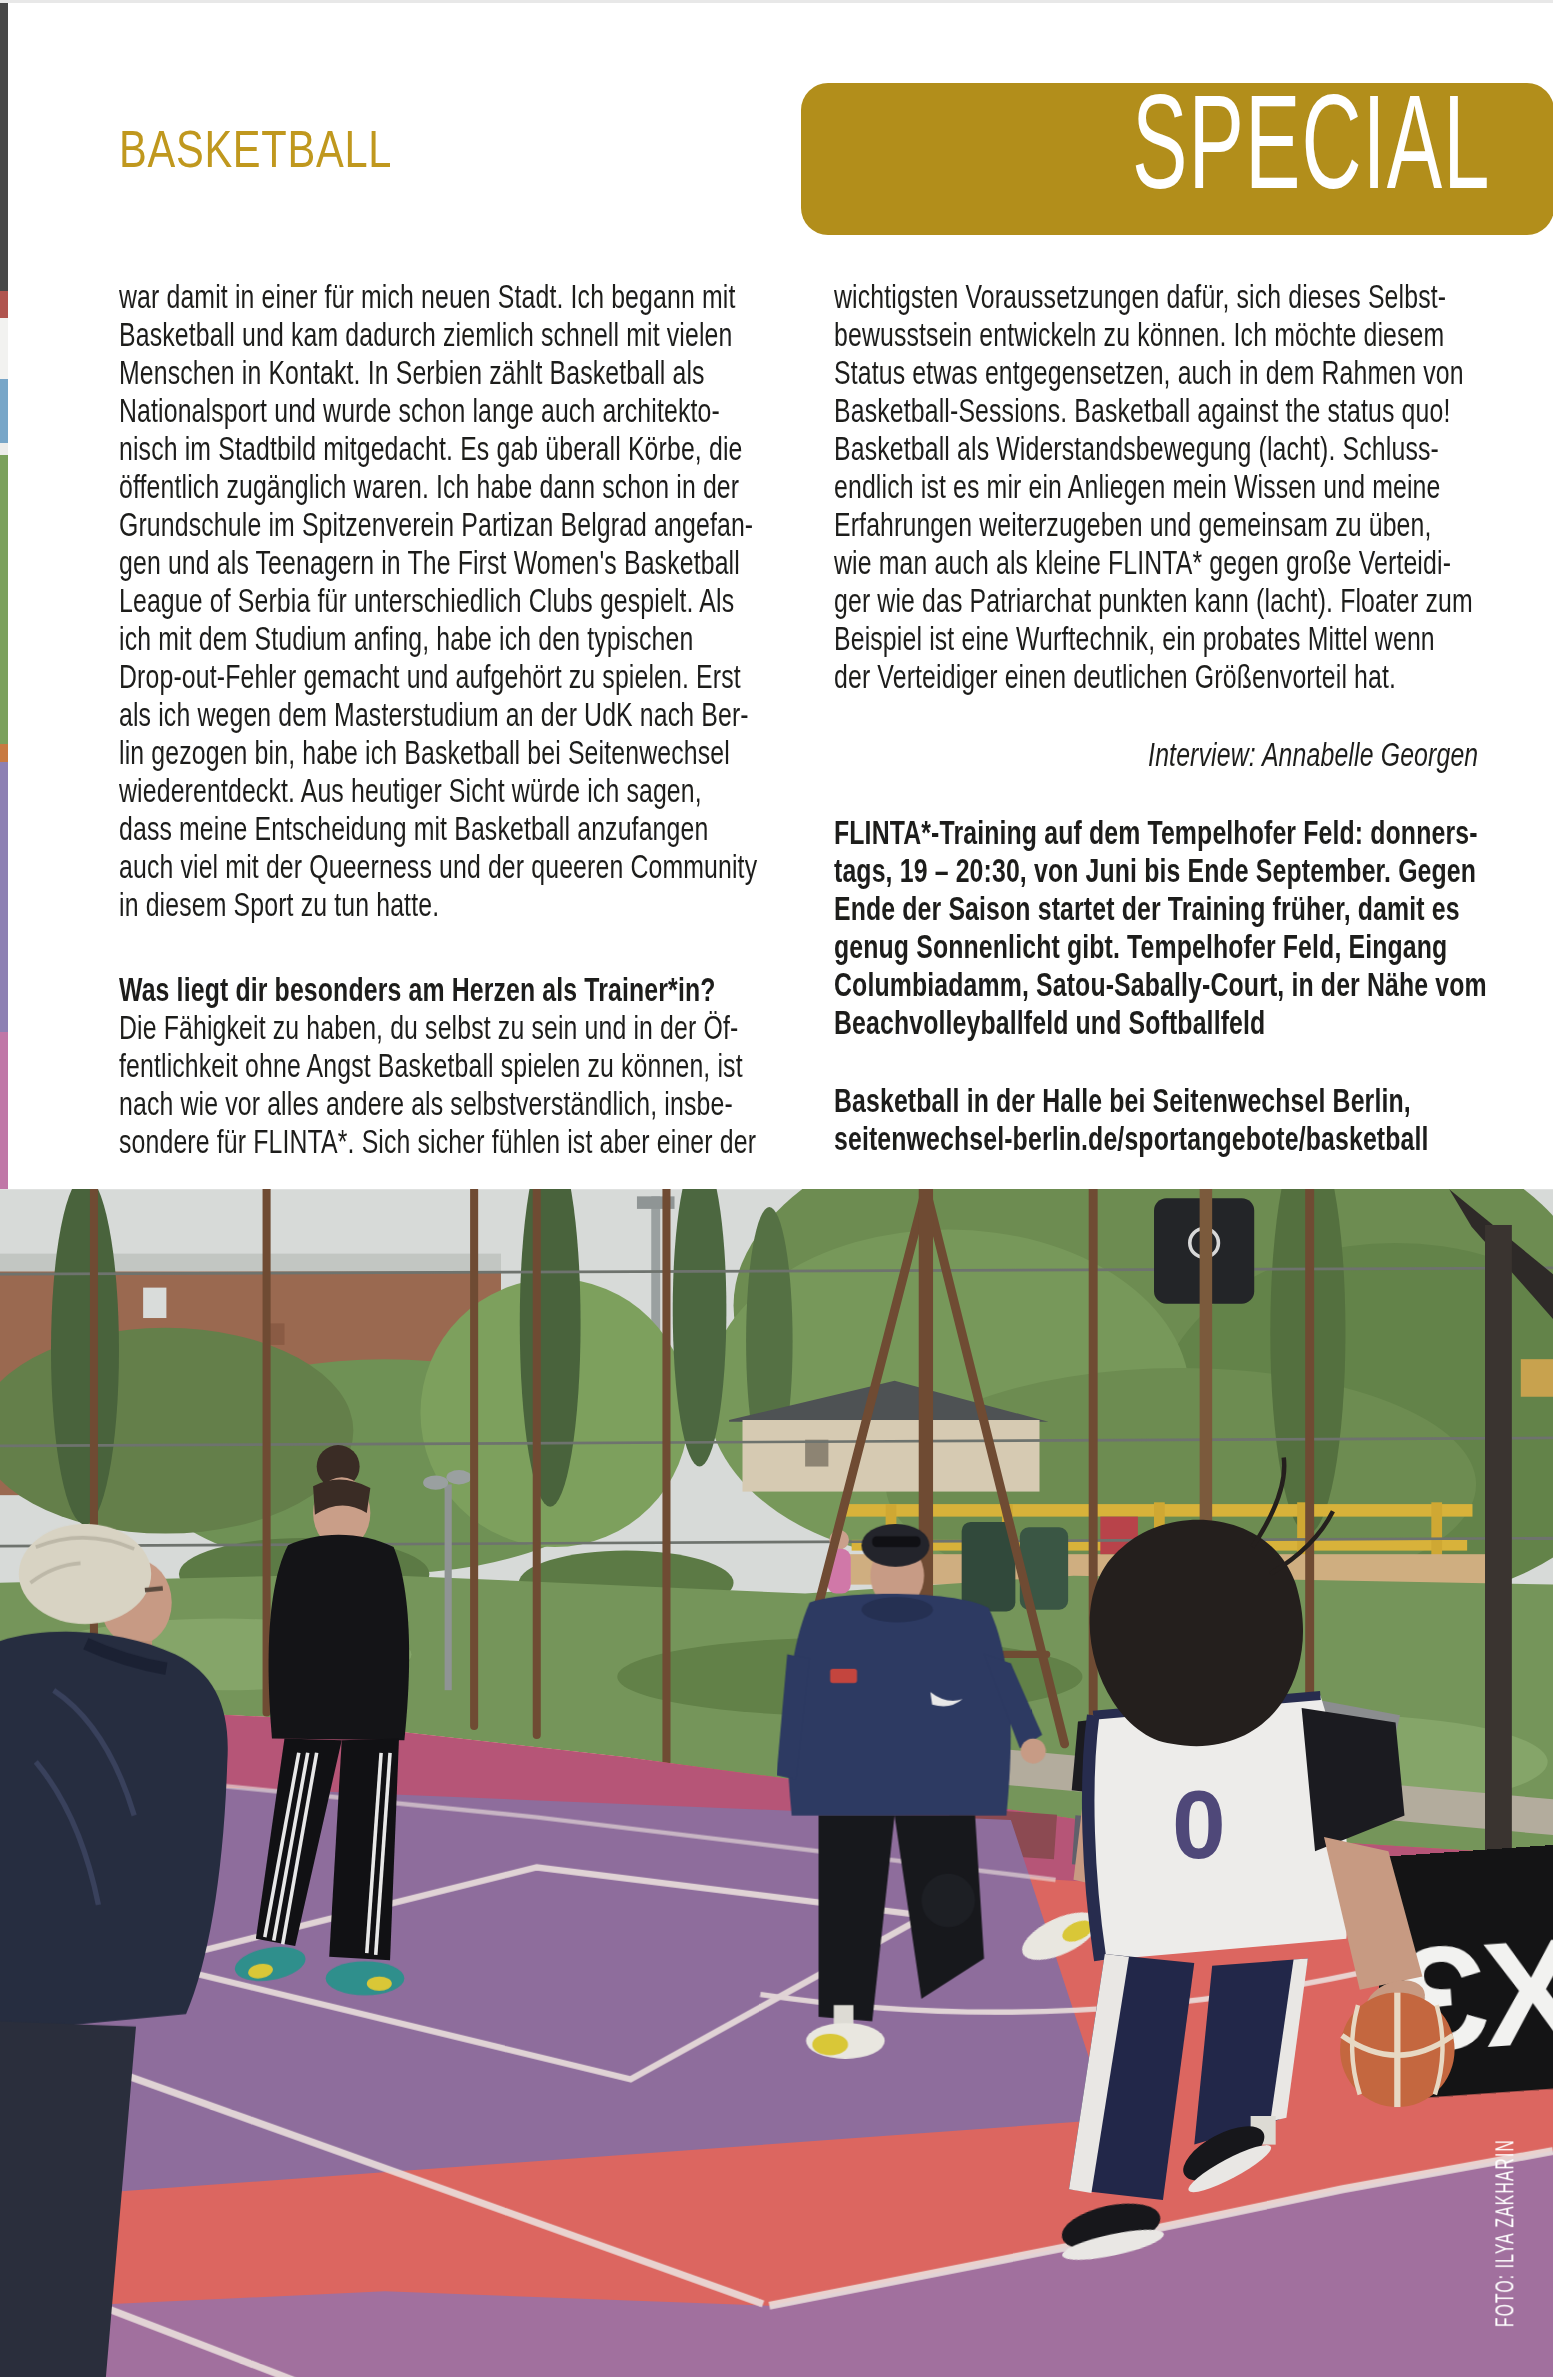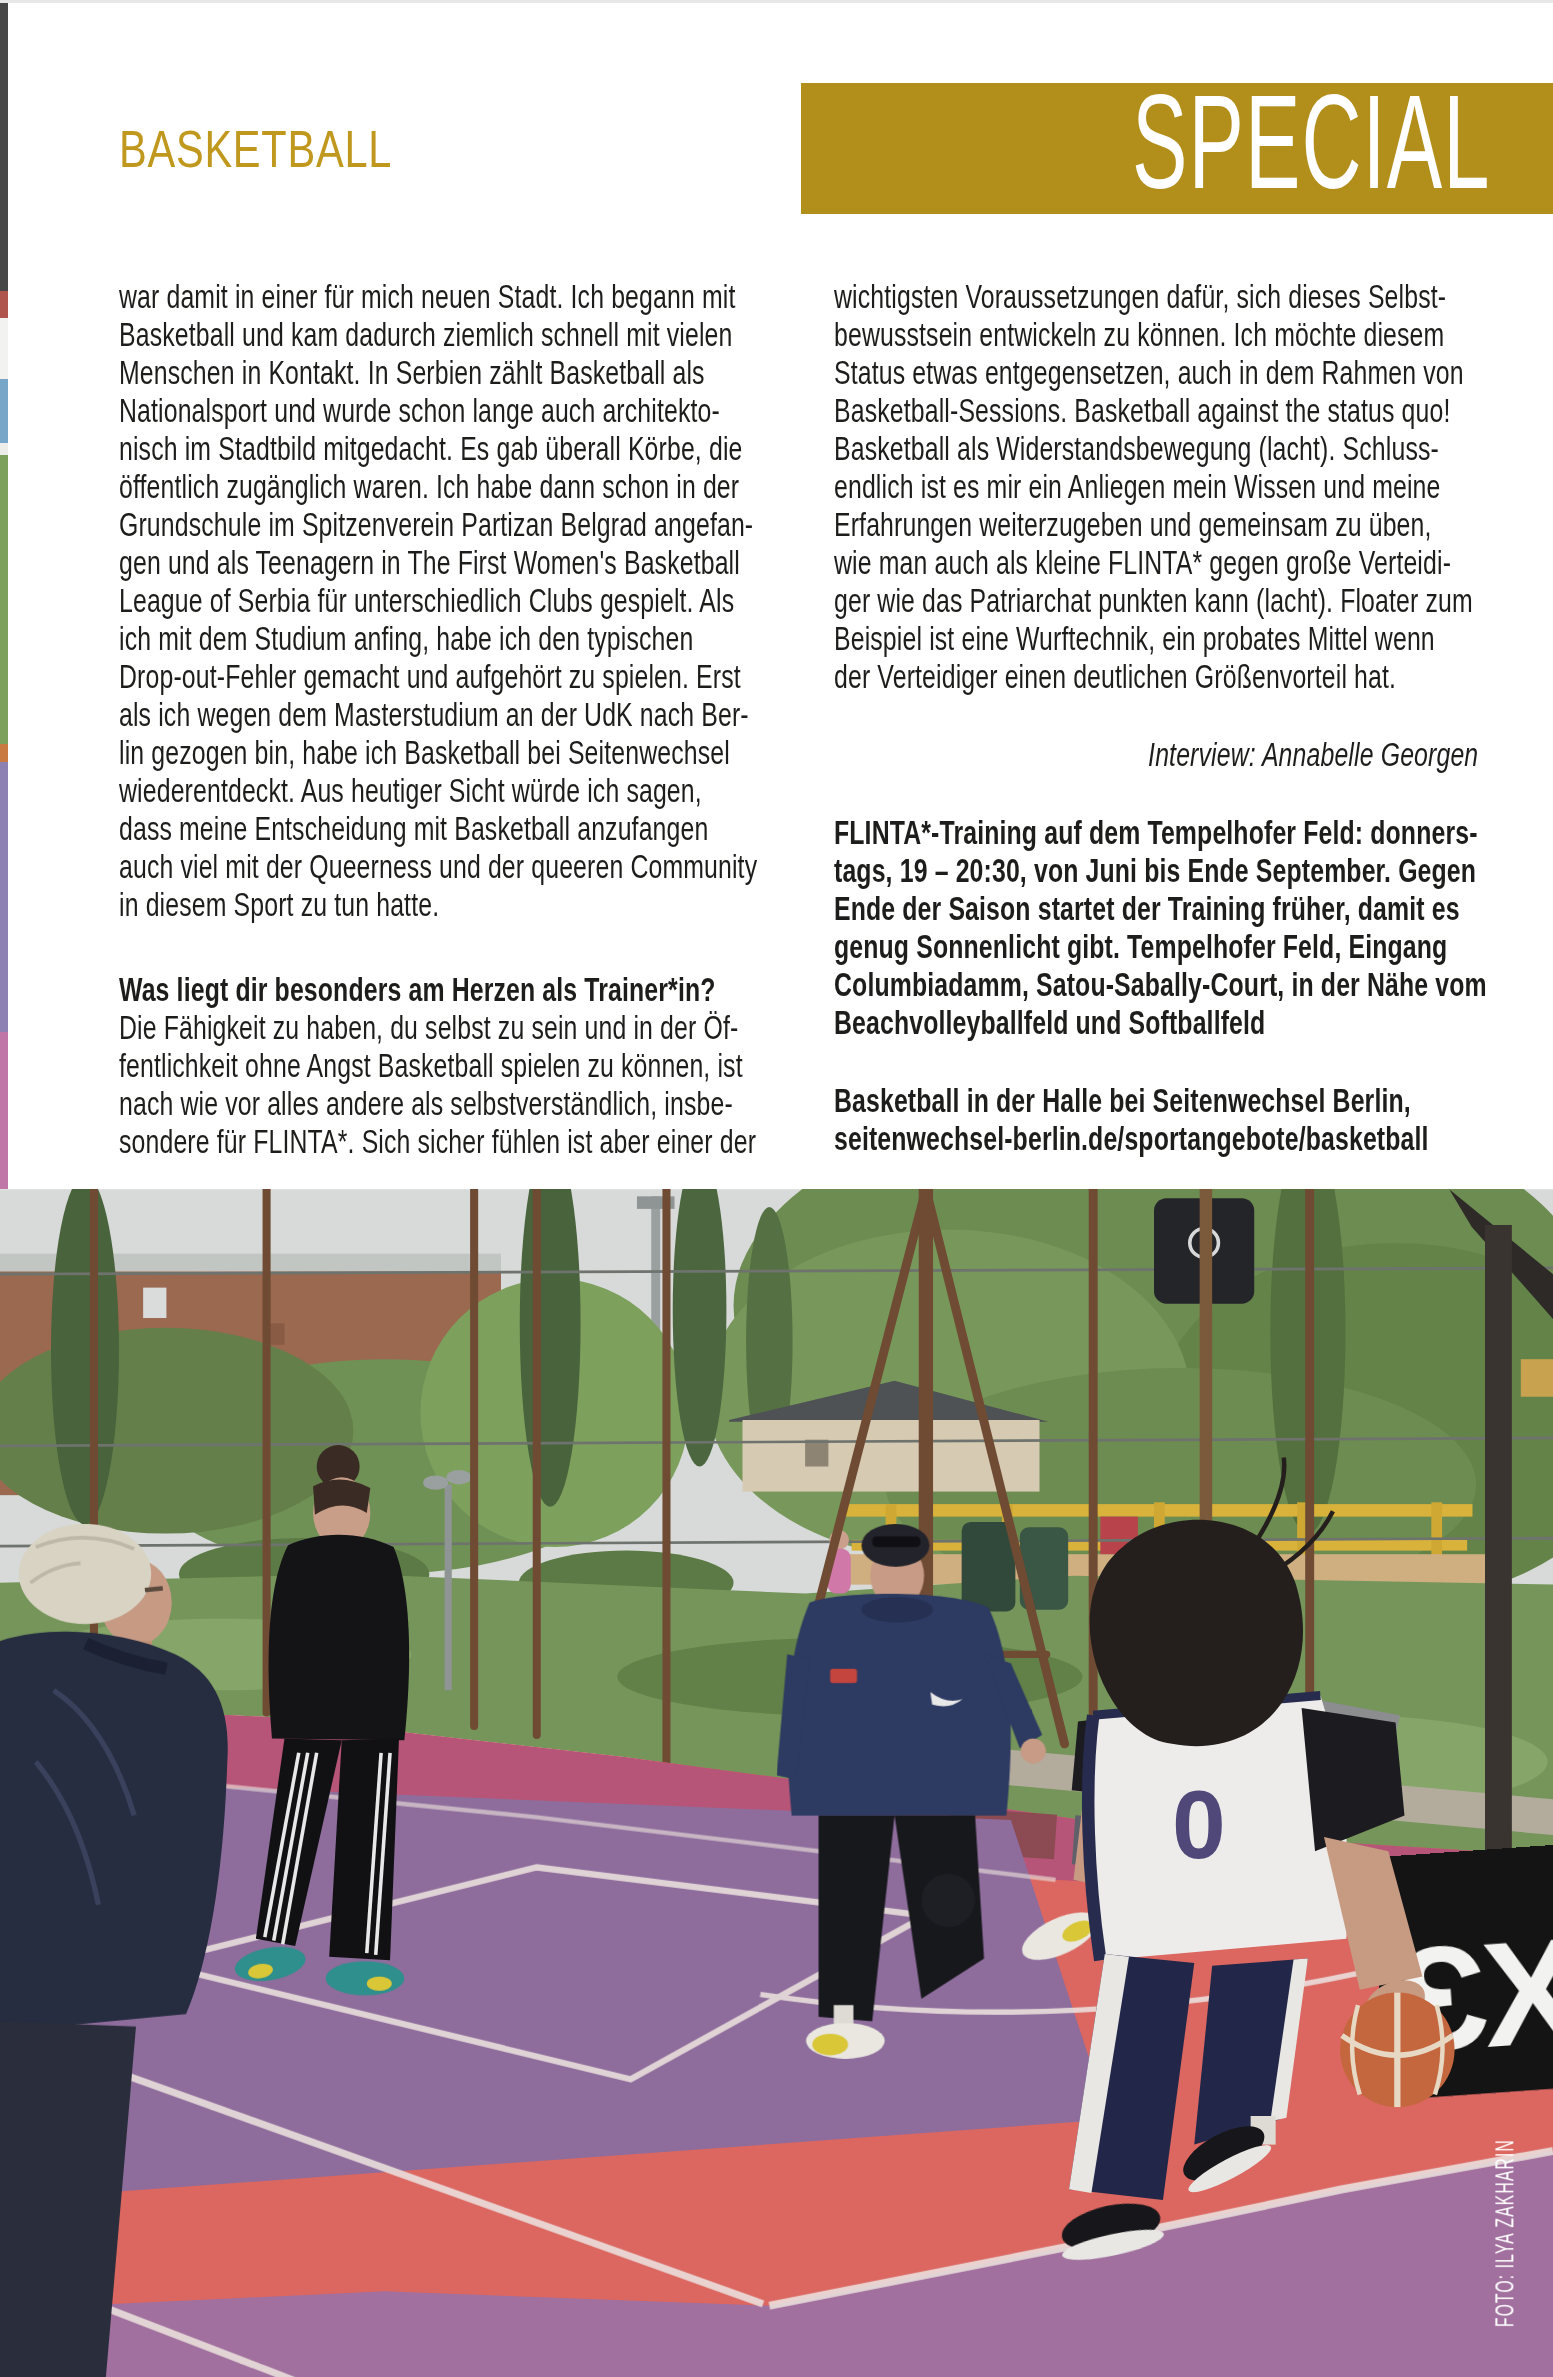--- a/index.html
+++ b/index.html
@@ -11,21 +11,21 @@
   .abs{position:absolute;}
   .cond{transform:scaleX(0.73);transform-origin:0 0;}
   .cond-r{transform:scaleX(0.73);transform-origin:100% 0;}
   .col{font-size:34px;line-height:38px;white-space:nowrap;letter-spacing:0.2px;}
   .bold{font-weight:bold;}
   .italic{font-style:italic;}
   .section-title{
     font-size:52px;line-height:52px;letter-spacing:0.9px;
     transform:scaleX(0.80);transform-origin:0 0;white-space:nowrap;
   }
-  .banner{position:absolute;left:801px;top:80px;width:753px;height:131px;}
+  .banner{position:absolute;left:801px;top:80px;width:753px;height:152px;border-radius:27px;}
   .banner-label{
     position:absolute;right:63px;top:-8px;font-size:134px;line-height:134px;
     transform:scaleX(0.62);transform-origin:100% 0;white-space:nowrap;letter-spacing:1.8px;
   }
   .strip{position:absolute;left:0;width:8px;}
   .photo{position:absolute;left:0;top:1186px;width:1553px;height:1192px;}
   svg text{font-family:"Liberation Sans",sans-serif;}
 </style>
 </head>
 <body>

